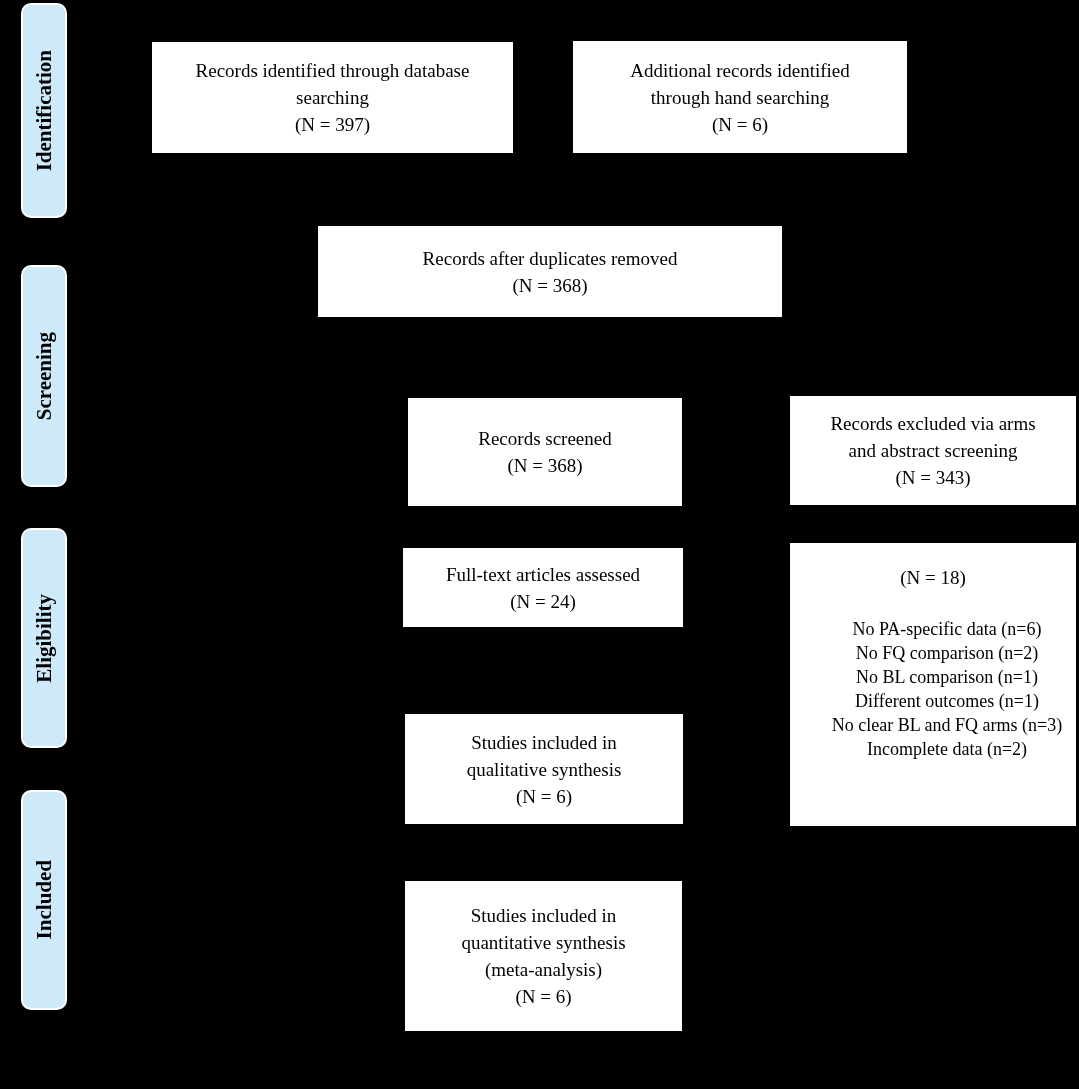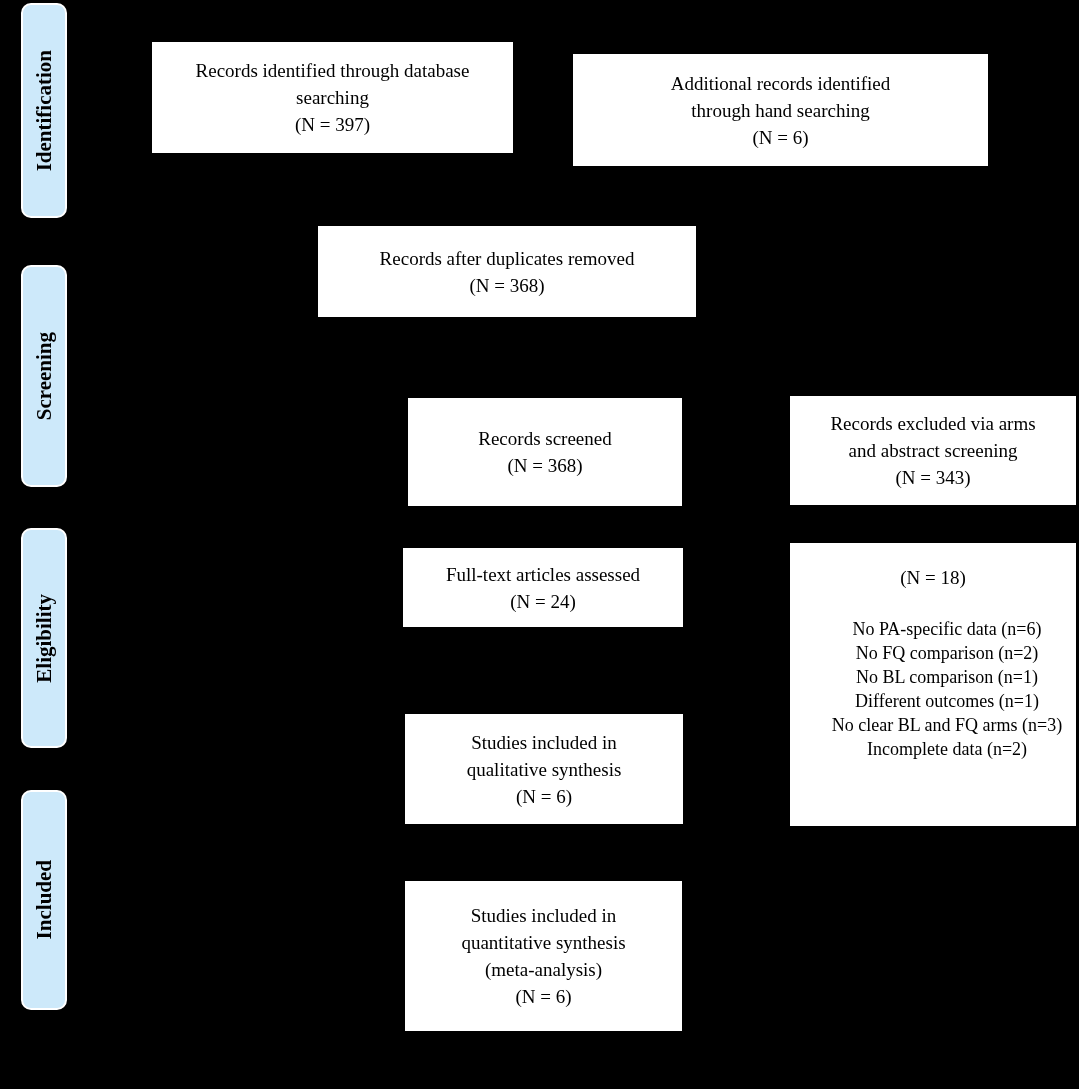--- a/index.html
+++ b/index.html
@@ -72,27 +72,27 @@
   <div class="stage" style="top:790px; height:220px">
     <span class="stage-text">Included</span>
   </div>
 
   <div class="fbox" style="left:152px; top:42px; width:361px; height:111px">
     <div class="line">Records identified through database</div>
     <div class="line">searching</div>
     <div class="line">(N = 397)</div>
   </div>
 
-  <div class="fbox" style="left:573px; top:54px; width:415px; height:112px">
+  <div class="fbox" style="left:573px; top:41px; width:334px; height:112px">
     <div class="line">Additional records identified</div>
     <div class="line">through hand searching</div>
     <div class="line">(N = 6)</div>
   </div>
 
-  <div class="fbox" style="left:318px; top:226px; width:378px; height:91px">
+  <div class="fbox" style="left:318px; top:226px; width:464px; height:91px">
     <div class="line">Records after duplicates removed</div>
     <div class="line">(N = 368)</div>
   </div>
 
   <div class="fbox" style="left:408px; top:398px; width:274px; height:108px">
     <div class="line">Records screened</div>
     <div class="line">(N = 368)</div>
   </div>
 
   <div class="fbox" style="left:790px; top:396px; width:286px; height:109px">

